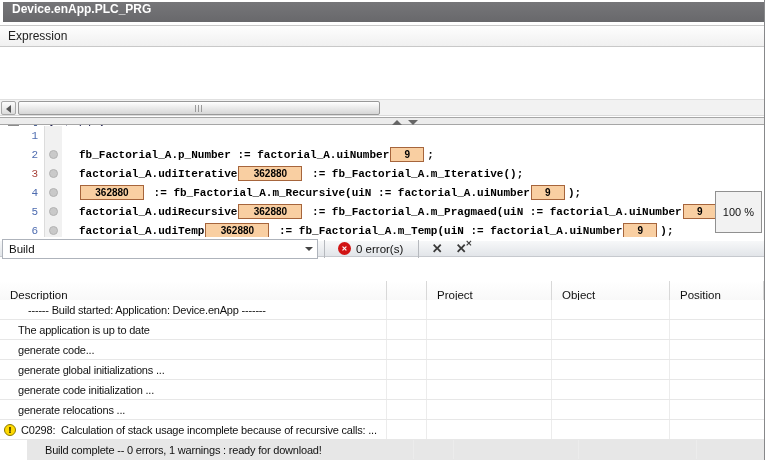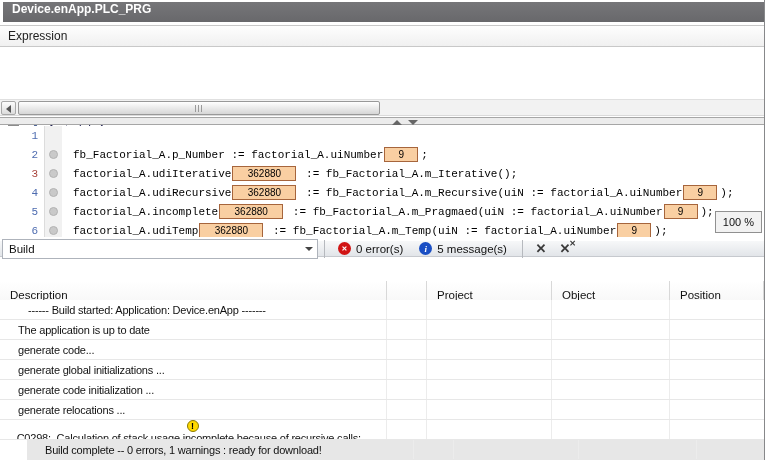--- a/index.html
+++ b/index.html
@@ -51,29 +51,29 @@
 
   
   .editor { position:absolute; left:0; top:126px; right:0; height:111px; background:#fff; overflow:hidden; }
   .code-line { display:flex; align-items:center; height:19px; }
   .line-num { width:44px; flex:0 0 44px; text-align:right; padding-right:6px;
     font-family:"Liberation Mono",monospace; font-size:11px; color:#4e6cb0; }
   .line-num.red { color:#a8433b; }
   .bp-col { width:18px; flex:0 0 18px; height:19px; background:#f1f1f1; border-left:1px solid #dcdcdc;
     display:flex; align-items:center; justify-content:center; }
   .bp-dot { width:9px; height:9px; border-radius:50%; background:#c9c9c9; border:1px solid #b3b3b3; }
-  .code-text { margin-left:11px; display:flex; align-items:center; white-space:pre;
-    font-family:"Liberation Mono",monospace; font-size:11px; color:#000; }
+  .code-text { margin-left:17px; display:flex; align-items:center; white-space:pre;
+    font-family:"Liberation Mono",monospace; font-size:11px; color:#000;font-weight:bold; }
   .code-text span { white-space:pre; }
   .online-value { display:inline-block; background:#f9cfa2; border:1px solid #a6653c;
     font-family:"Liberation Sans",sans-serif; font-size:10px; line-height:13px; height:15px;
     text-align:center; color:#000; margin:0 3px 0 1px; }
   .online-value.wide { width:64px; } .online-value.narrow { width:34px; }
   .zoom-box { position:absolute; right:2px; bottom:4px; background:#f2f2f2;
-    border:1px solid #909090; font-size:11px; color:#111; padding:4px 7px; }
+    border:1px solid #909090; font-size:11px; color:#111; padding:14px 7px; }
 
   
   .msg-title { position:absolute; left:0; top:237px; right:0; height:18px;
     background:linear-gradient(#e7ebf4,#d8dde9); border-top:1px solid #aab0bc;
     display:flex; align-items:center; font-size:11px; color:#333; padding-left:5px; }
   .msg-title-arrow { position:absolute; right:10px; top:6px; width:0; height:0;
     border-left:4px solid transparent; border-right:4px solid transparent; border-top:5px solid #555; }
 
   .msg-toolbar { position:absolute; left:0; top:241px; right:0; height:16px;
     background:linear-gradient(#f7f8f9,#e2e5e9); border-bottom:1px solid #c6c9ce;
@@ -107,21 +107,21 @@
     background:linear-gradient(#ffffff,#f5f5f5); border-bottom:1px solid #c2c6cc;
     display:flex; font-size:11.5px; color:#111; }
   .msg-header .hcell { display:flex; align-items:center; padding-left:10px;
     border-right:1px solid #d8d8d8; overflow:hidden; }
   .msg-rows { position:absolute; left:0; top:300px; right:0; bottom:0; }
   .msg-row { display:flex; height:20px; border-bottom:1px solid #e7e7e7; background:#fff; }
   .msg-row.selected { background:#e7e7e7;margin-left:27px; }
   .cell { border-right:1px solid #ececec; height:100%; display:flex; align-items:center; overflow:hidden; }
   .c1 { width:387px; flex:0 0 387px; padding-left:18px; }
   .msg-row.indent .c1 { padding-left:28px; }
-  .msg-row.has-icon .c1 { padding-left:3px;flex-direction:column; }
+  .msg-row.has-icon .c1 { padding-left:3px; }
   .c2 { width:40px; flex:0 0 40px; } .c3 { width:125px; flex:0 0 125px; }
   .c4 { width:118px; flex:0 0 118px; } .c5 { flex:1; border-right:none; }
   .desc-text { font-size:11px; letter-spacing:-0.2px; color:#111; white-space:pre; }
   .row-icon { width:12px; height:12px; border-radius:50%; margin:0 5px 0 1px; flex:0 0 12px;
     display:flex; align-items:center; justify-content:center; }
   .row-icon.warning { background:#ffd900; border:1px solid #8a7a00; }
   .row-icon.warning::after { content:'!'; font-size:9px; font-weight:bold; color:#000; }
 </style>
 </head>
 <body>
@@ -179,28 +179,28 @@
     <span class="bp-col">
             <span class="bp-dot"></span>
           </span>
     <span class="code-text"><span>factorial_A.udiIterative</span><span class="online-value wide">362880</span><span> := fb_Factorial_A.m_Iterative();</span></span>
   </div>
         <div class="code-line">
     <span class="line-num">4</span>
     <span class="bp-col">
             <span class="bp-dot"></span>
           </span>
-    <span class="code-text"><span>factorial_A.udiRecursive</span><span class="online-value wide">362880</span><span> := fb_Factorial_A.m_Recursive(uiN := factorial_A.uiNumber</span><span class="online-value narrow">9</span><span>);</span></span>
+    <span class="code-text"><span class="online-value wide">362880</span><span> := fb_Factorial_A.m_Recursive(uiN := factorial_A.uiNumber</span><span class="online-value narrow">9</span><span>);</span></span>
   </div>
         <div class="code-line">
     <span class="line-num">5</span>
     <span class="bp-col">
             <span class="bp-dot"></span>
           </span>
-    <span class="code-text"><span>factorial_A.incomplete</span><span class="online-value wide">362880</span><span> := fb_Factorial_A.m_Pragmaed(uiN := factorial_A.uiNumber</span><span class="online-value narrow">9</span><span>);</span></span>
+    <span class="code-text"><span>factorial_A.udiRecursive</span><span class="online-value wide">362880</span><span> := fb_Factorial_A.m_Pragmaed(uiN := factorial_A.uiNumber</span><span class="online-value narrow">9</span><span>);</span></span>
   </div>
         <div class="code-line">
     <span class="line-num">6</span>
     <span class="bp-col">
             <span class="bp-dot"></span>
           </span>
     <span class="code-text"><span>factorial_A.udiTemp</span><span class="online-value wide">362880</span><span> := fb_Factorial_A.m_Temp(uiN := factorial_A.uiNumber</span><span class="online-value narrow">9</span><span>);</span></span>
   </div>
       </div>
     <div class="zoom-box">100 %</div>
@@ -211,24 +211,20 @@
     <div class="combo">
       <span class="combo-value">Build</span>
       <span class="combo-arrow"></span>
     </div>
     <div class="tb-sep"></div>
     <div style="display:flex;align-items:center;text-align:right;">
         <div class="tb-btn">
     <span class="tb-icon error"></span>
     <span class="tb-label">0 error(s)</span>
   </div>
-        <div class="tb-btn">
-    <span class="tb-icon info"></span>
-    <span class="tb-label">5 message(s)</span>
-  </div>
       </div>
     <div class="tb-sep"></div>
     <div class="xbtn">
         <span></span>
       </div>
     <div class="xbtn all">
         <span></span>
       </div>
   </div>
 

